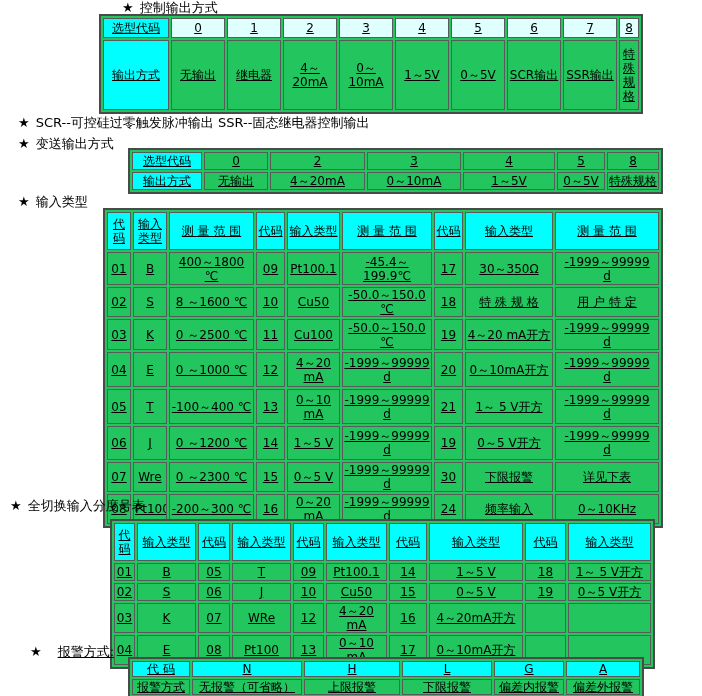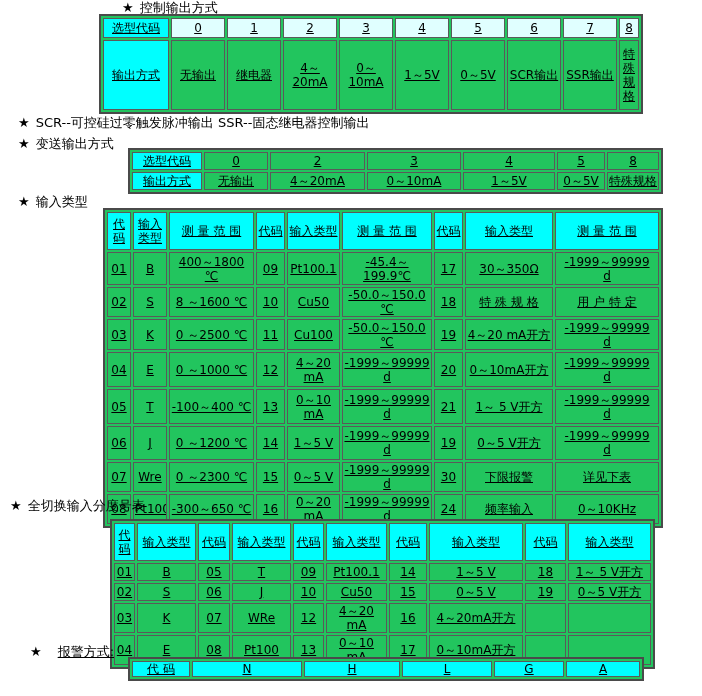--- a/index.html
+++ b/index.html
@@ -234,21 +234,21 @@
         <td>15</td>
         <td>0～5 V</td>
         <td>-1999～99999 d</td>
         <td>30</td>
         <td>下限报警</td>
         <td>详见下表</td>
       </tr>
       <tr>
         <td>08</td>
         <td>Pt100</td>
-        <td>-300～650 ℃</td>
+        <td>-200～300 ℃</td>
         <td>16</td>
         <td>0～20 mA</td>
         <td>-1999～99999 d</td>
         <td>24</td>
         <td>频率输入</td>
         <td>0～10KHz</td>
       </tr>
     </tbody>
 </table>
 
@@ -347,14 +347,22 @@
     </colgroup>
   <tbody>
       <tr>
     <td class="cyan">代 码</td>
     <td class="cyan">N</td>
     <td class="cyan">H</td>
     <td class="cyan">L</td>
     <td class="cyan">G</td>
     <td class="cyan">A</td>
   </tr>
+  <tr>
+    <td>报警方式</td>
+    <td>无报警（可省略）</td>
+    <td>上限报警</td>
+    <td>下限报警</td>
+    <td>偏差内报警</td>
+    <td>偏差外报警</td>
+  </tr>
 </tbody>
   </table>
 
 </body></html>

